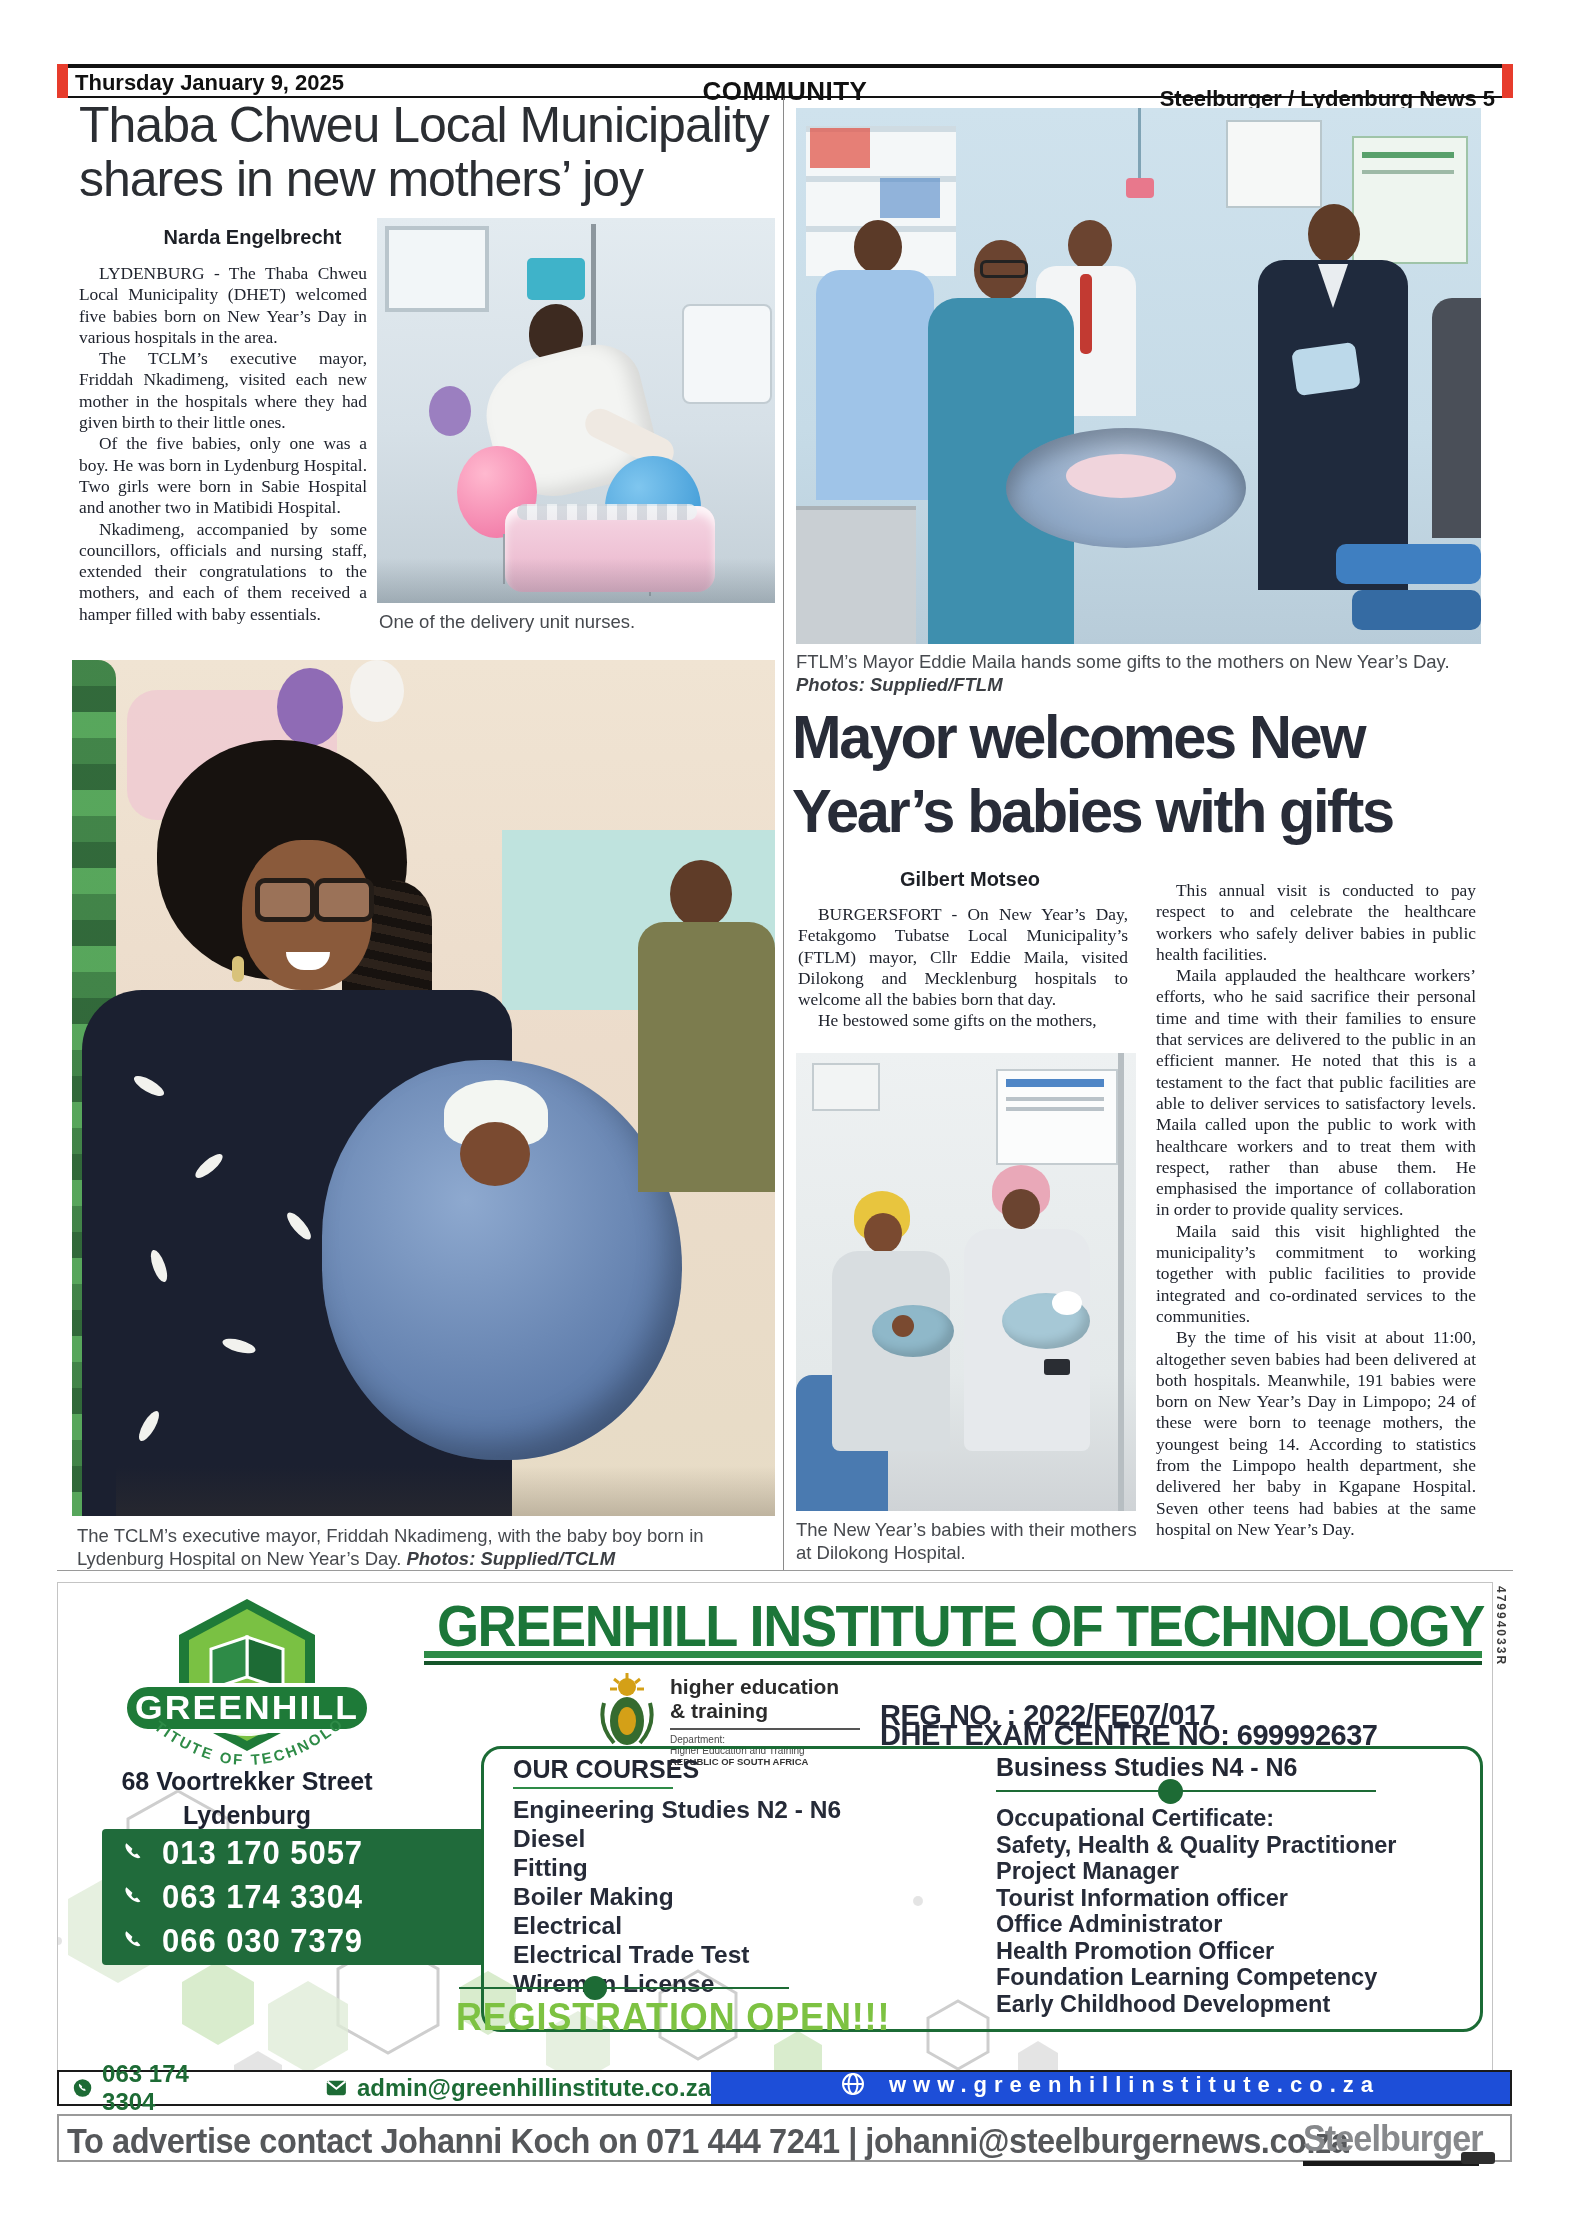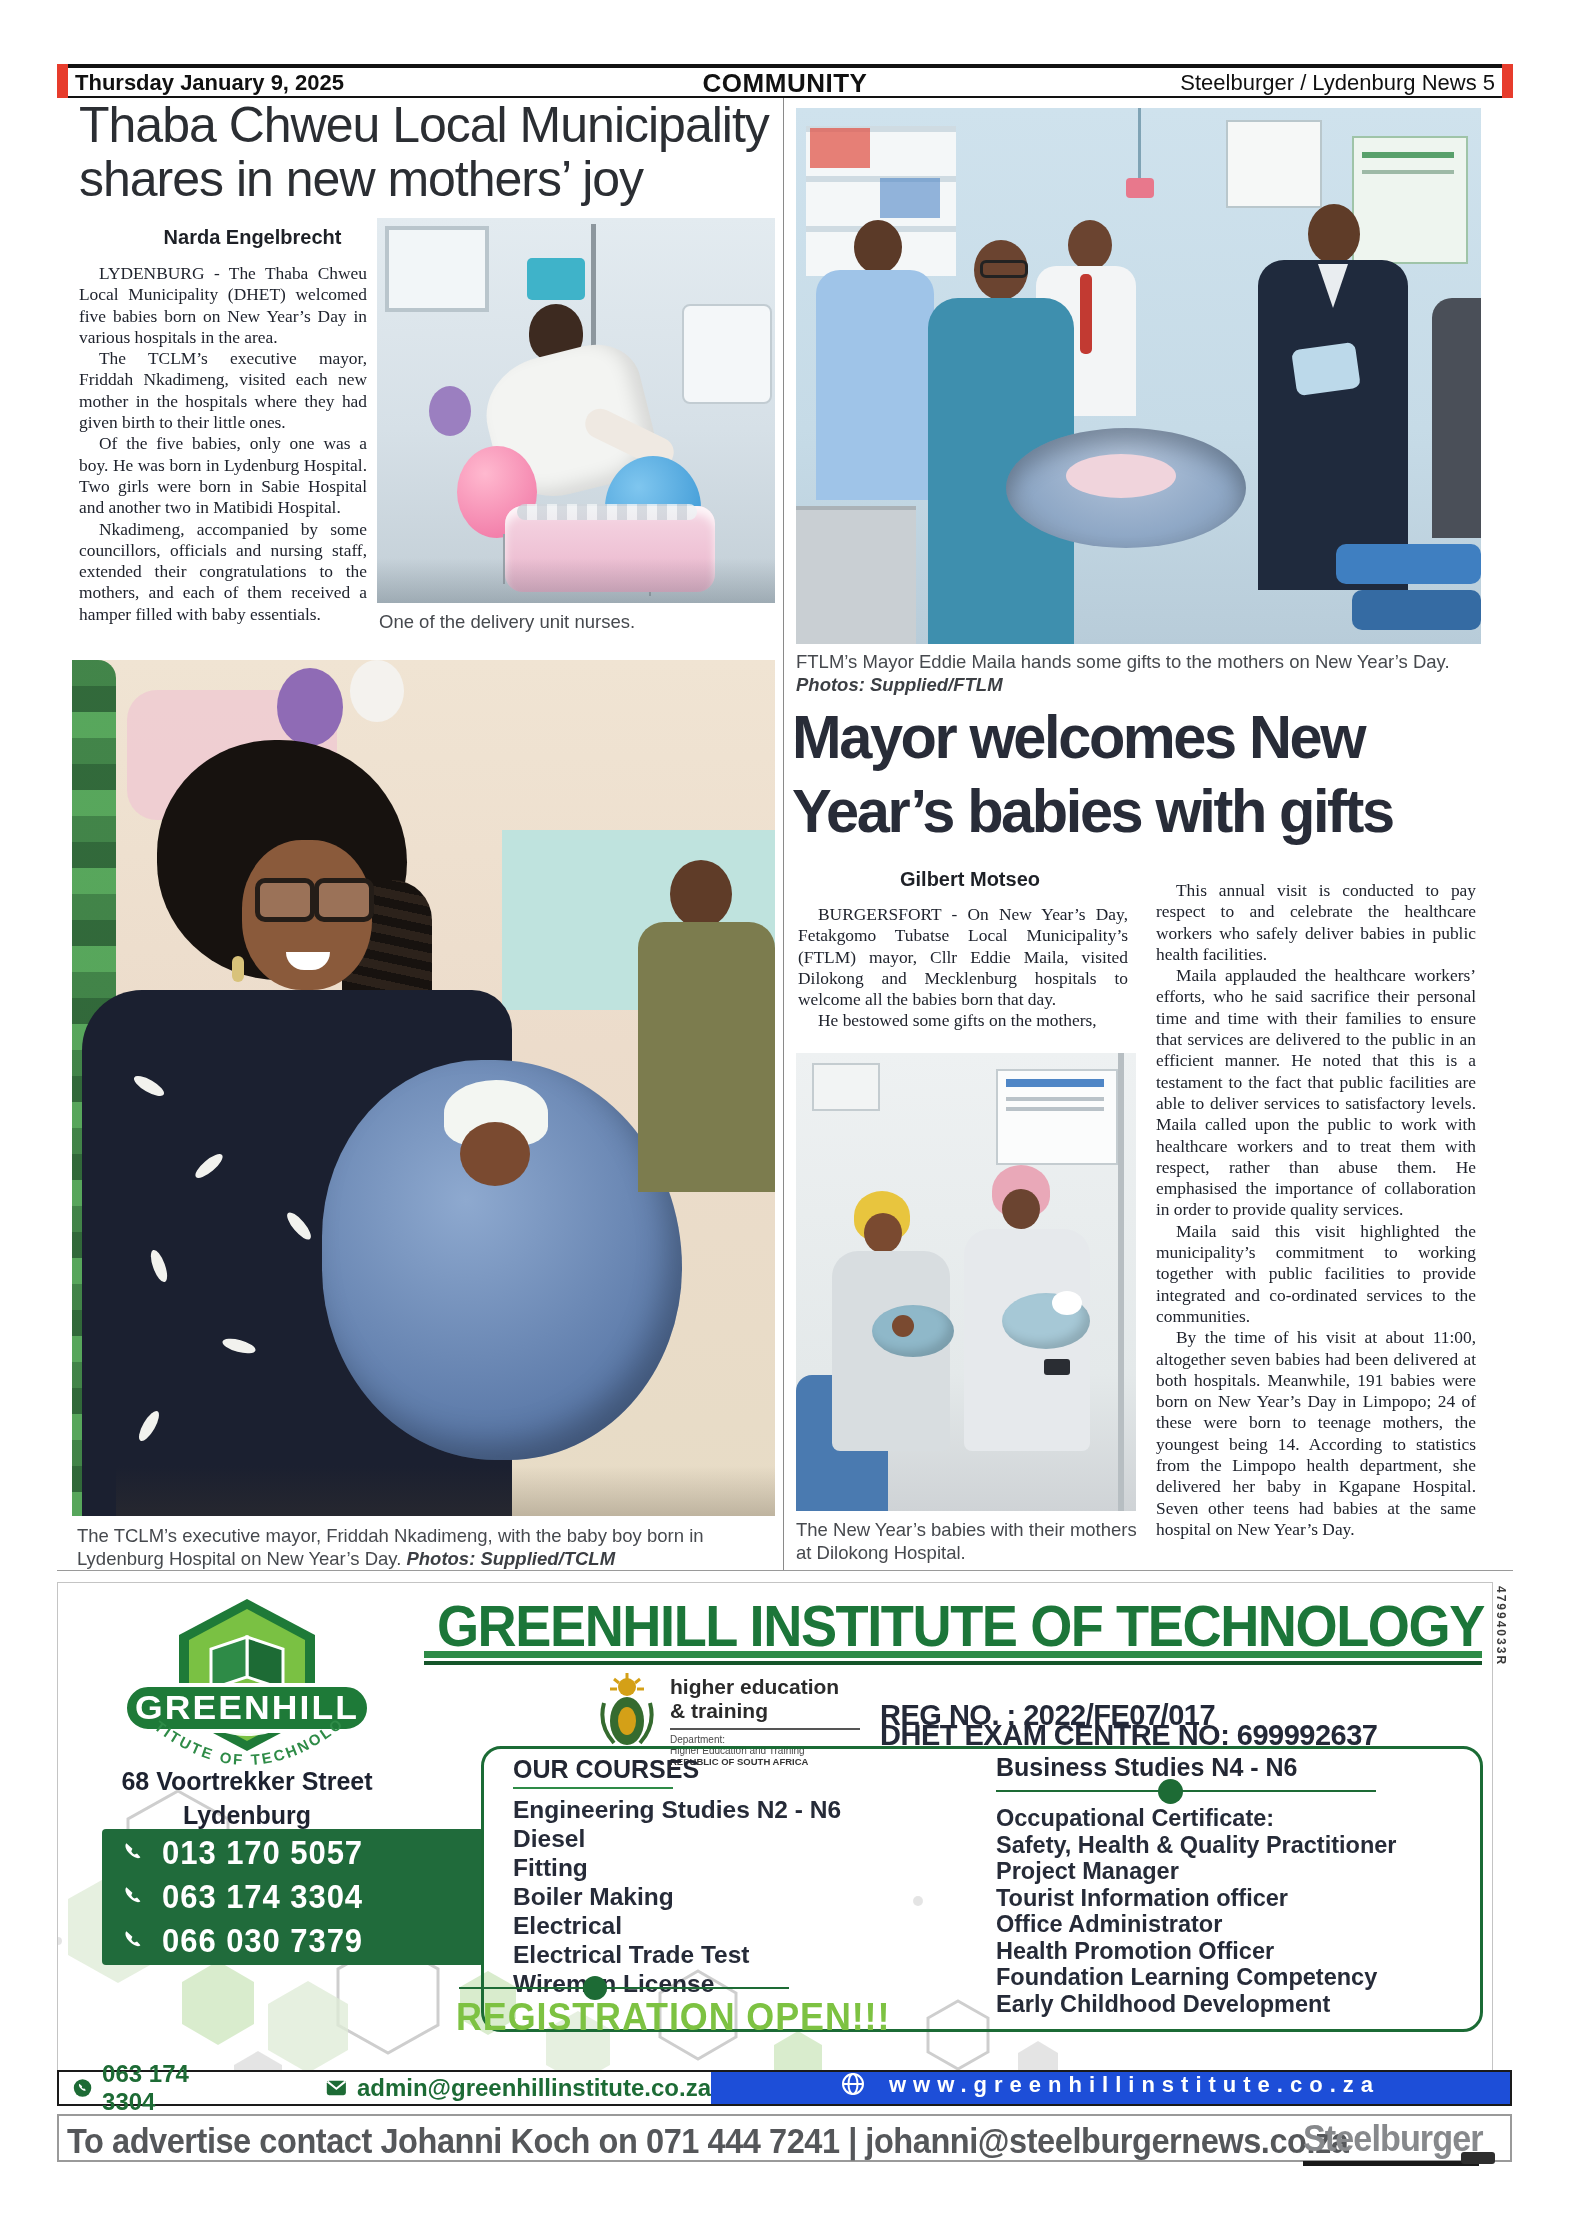--- a/index.html
+++ b/index.html
@@ -36,22 +36,22 @@
 </style>
 </head>
 <body>
 
 <div id="page">
 
   <div class="abs hband" style="left:57px;top:64px;width:1456px;height:28px;">
     <div class="redblk" style="left:0;"></div>
     <div class="redblk" style="right:0;"></div>
     <div class="abs" style="left:18px;top:2px;font-weight:bold;font-size:22px;color:#111;">Thursday January 9, 2025</div>
-    <div class="abs" style="left:0;right:0;top:0px;text-align:center;font-weight:800;font-size:26px;letter-spacing:.5px;color:#111;">COMMUNITY</div>
-    <div class="abs" style="right:18px;top:2px;font-weight:normal;font-size:22px;color:#111;">Steelburger / Lydenburg News 5</div>
+    <div class="abs" style="left:0;right:0;top:8px;text-align:center;font-weight:800;font-size:26px;letter-spacing:.5px;color:#111;">COMMUNITY</div>
+    <div class="abs" style="right:18px;top:18px;font-weight:bold;font-size:22px;color:#111;">Steelburger / Lydenburg News 5</div>
   </div>
 
   <div class="abs vline" style="left:783px;top:98px;height:1472px;"></div>
   <div class="abs hline" style="left:57px;top:1570px;width:1456px;"></div>
 
   <div class="abs hl1" style="left:79px;top:98px;width:700px;">
     <div>Thaba Chweu Local Municipality</div>
     <div>shares in new mothers’ joy</div>
   </div>
   <div class="abs byline" style="left:60px;top:226px;width:385px;">Narda Engelbrecht</div>

